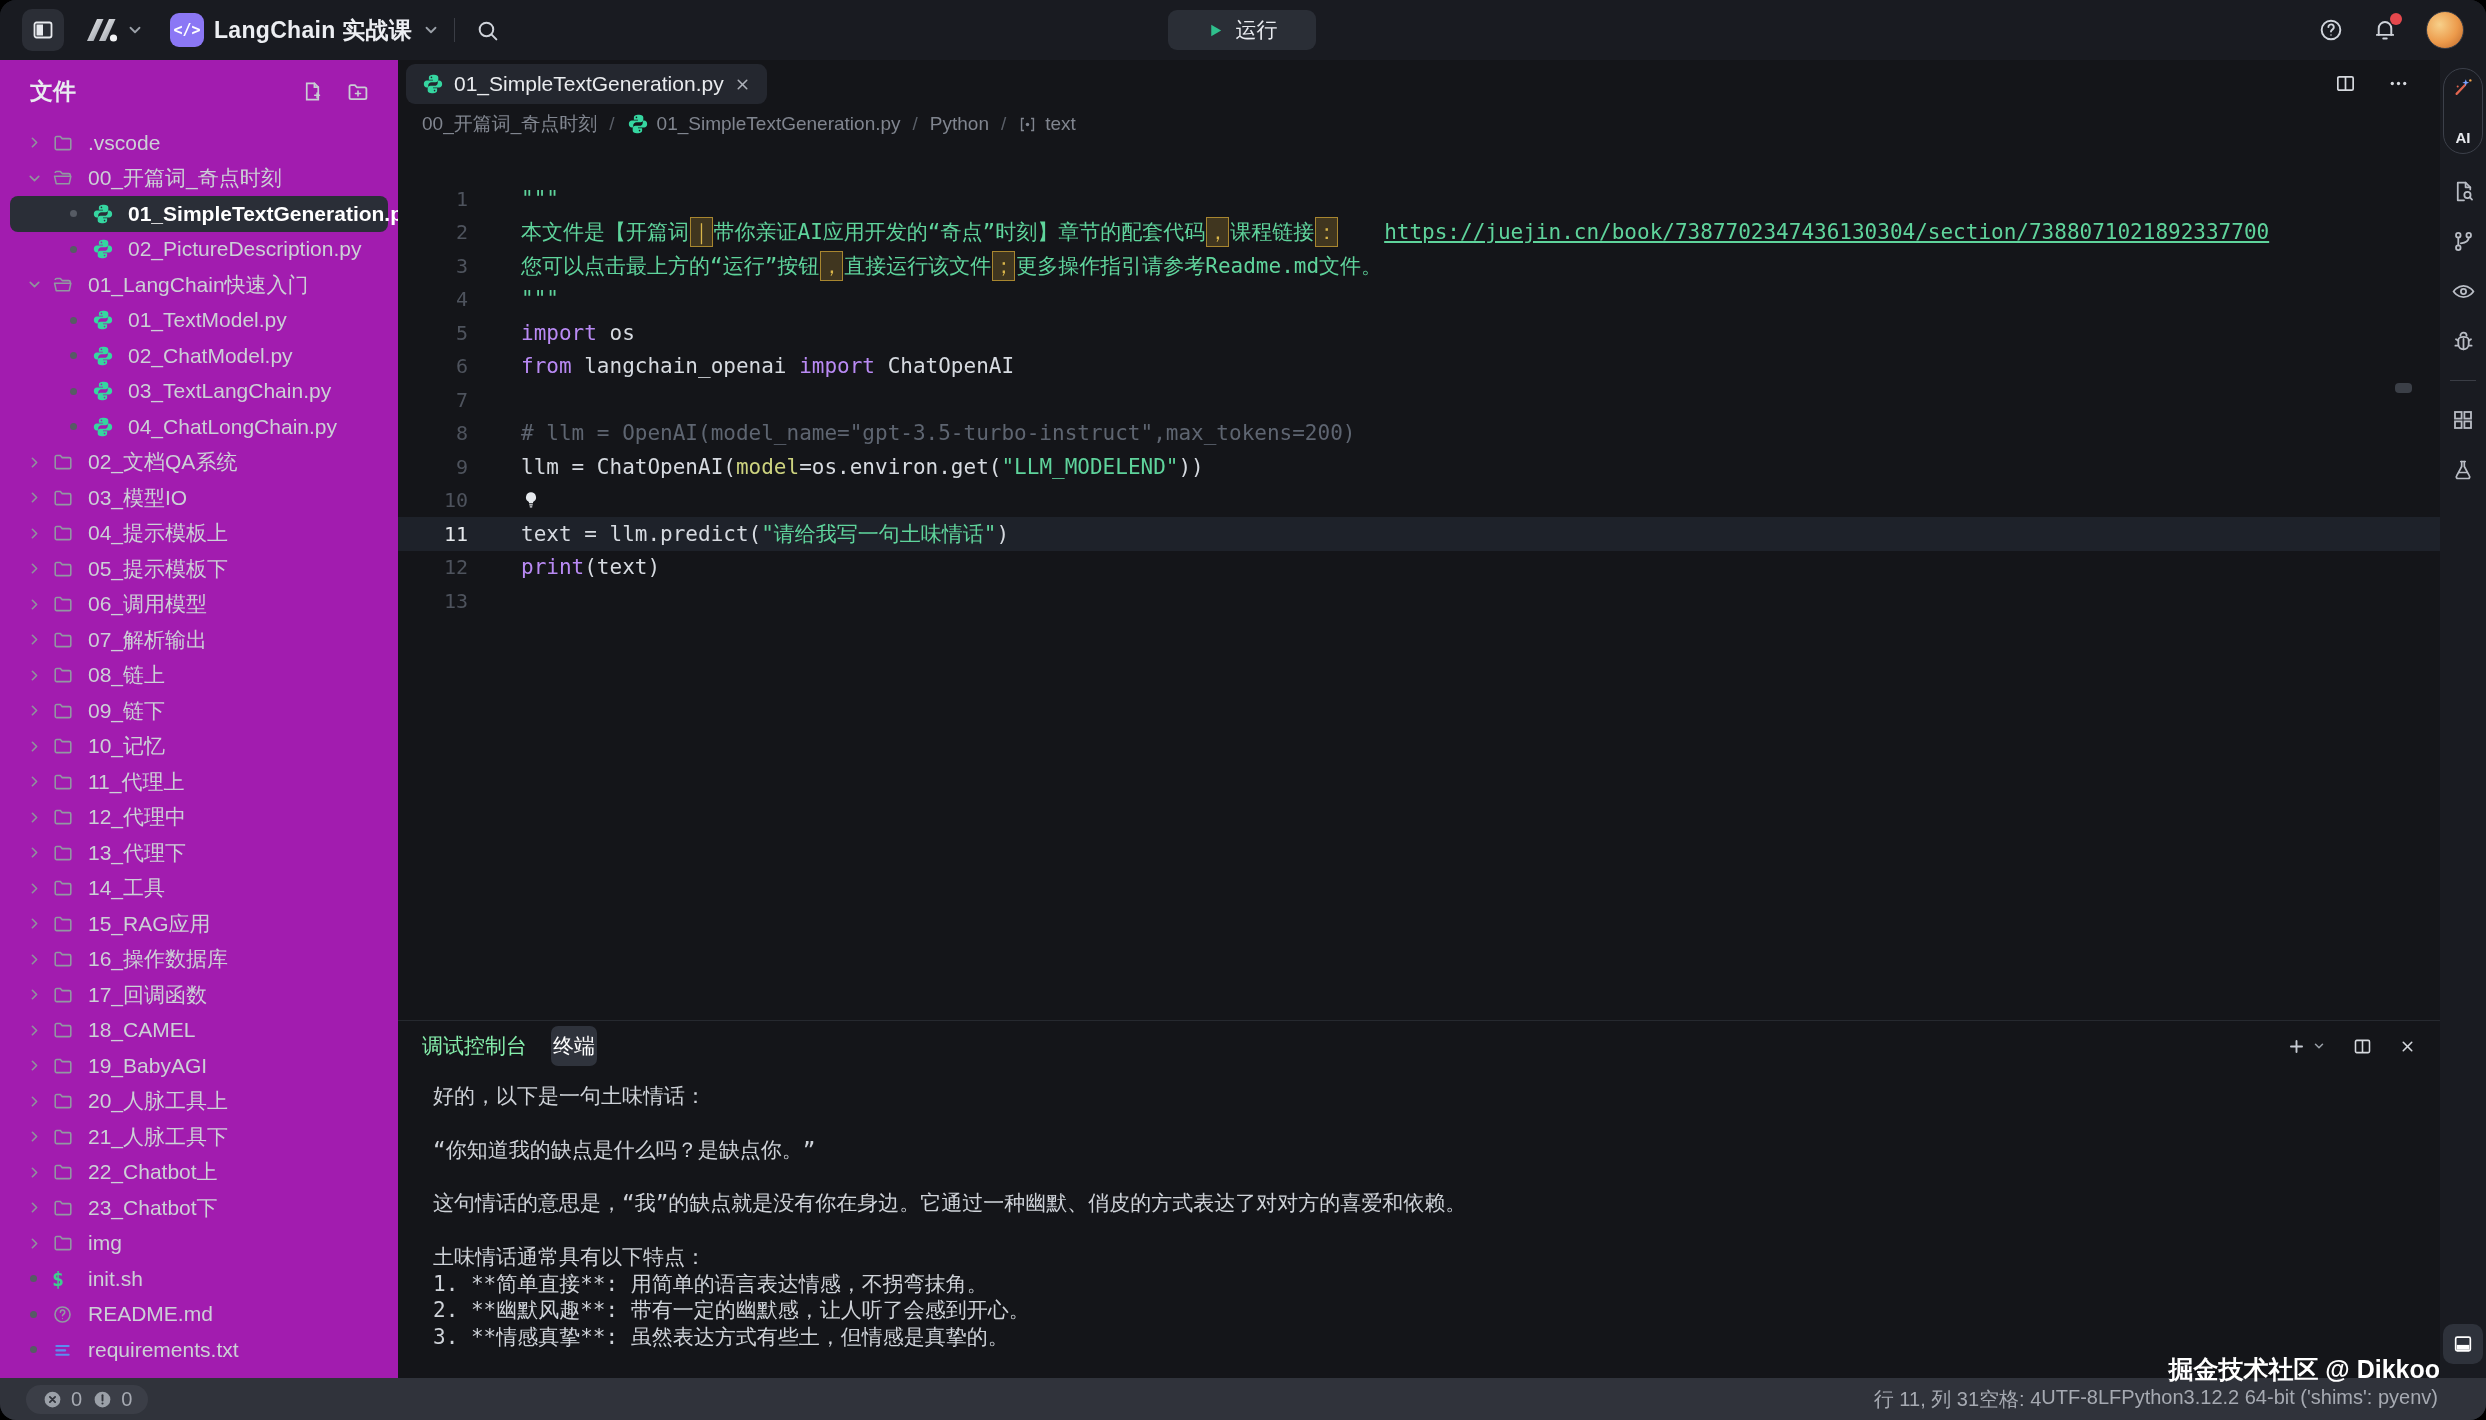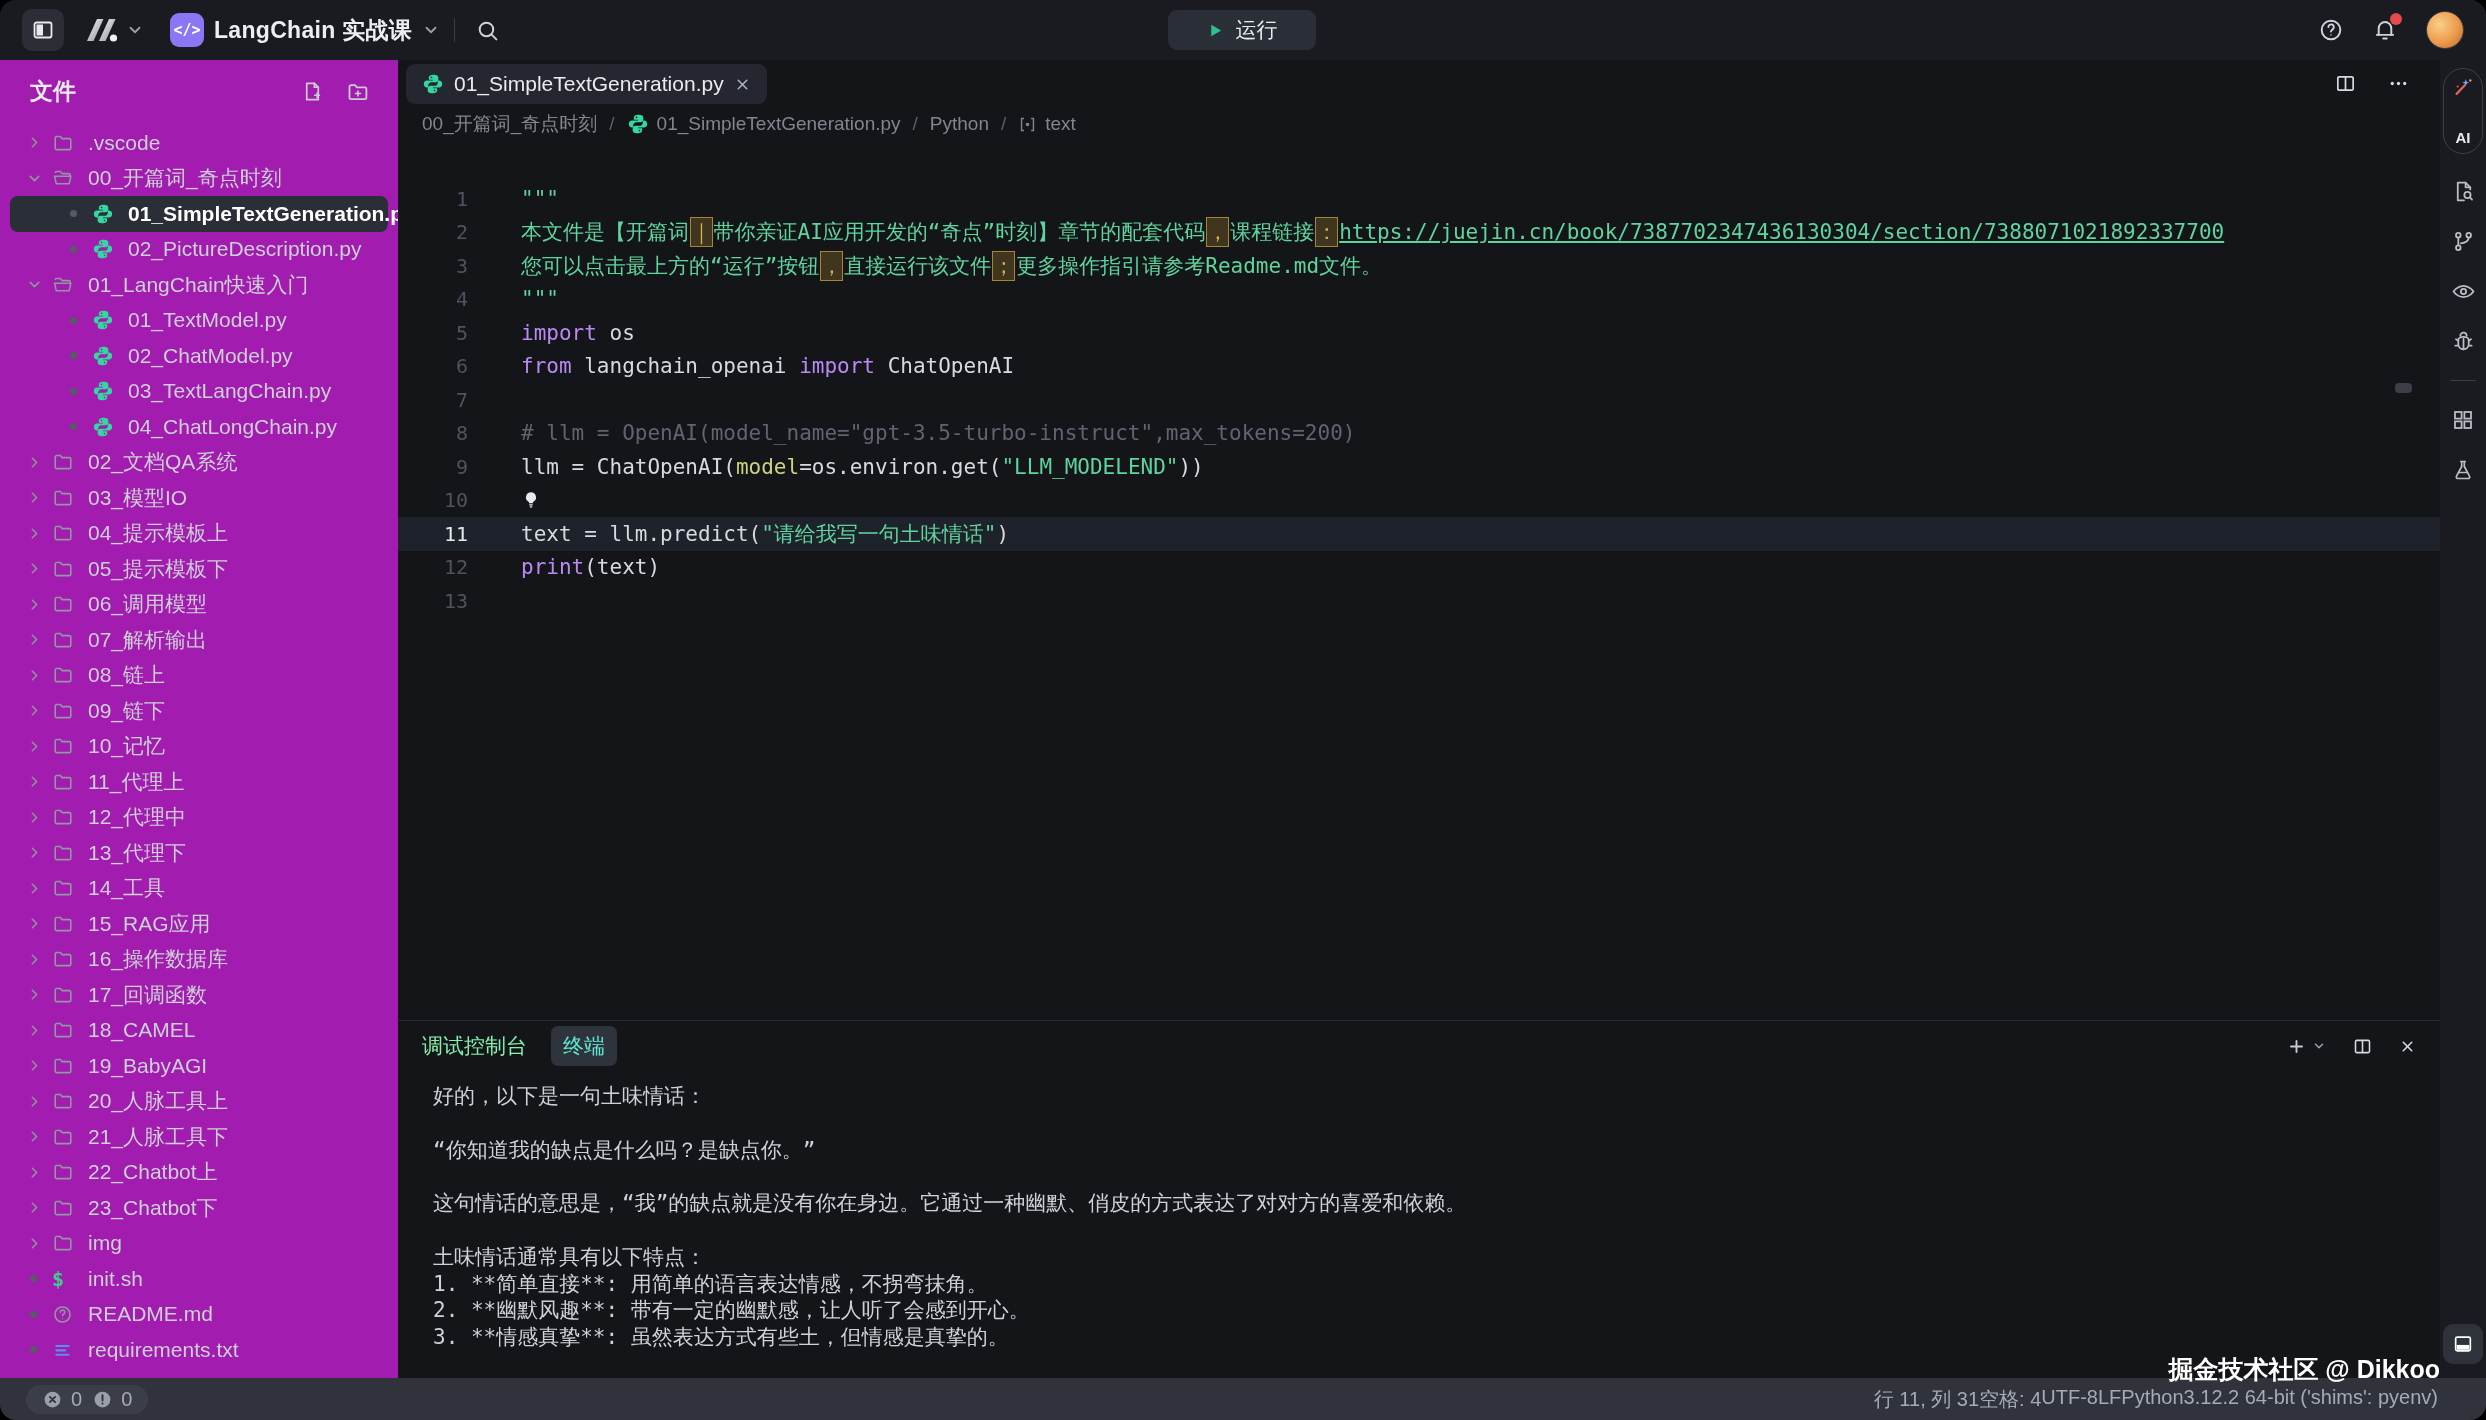--- a/index.html
+++ b/index.html
@@ -56,30 +56,30 @@
   .cline { height:33.5px; display:flex; align-items:center; }
   .cline.current { background:#1e222a; }
   .gutter { width:70px; flex:none; text-align:right; color:#4e535d; font-size:20px; }
   .cline.current .gutter { color:#e6e9ed; }
   .ctext { padding-left:53px; white-space:pre; color:#d6dae0; display:flex; align-items:center; }
   .tk-plain { color:#d6dae0; }
   .tk-str { color:#5fd49c; }
   .tk-kw { color:#b98af4; }
   .tk-com { color:#5e6571; }
   .tk-param { color:#cdd37f; }
-  .tk-url { color:#5fd49c; text-decoration:underline; }
+  .tk-url { color:#5fd49c; text-decoration:underline;padding-left:45px; }
   .tk-box { color:#d9b64a; border:1px solid #a8862f; background:rgba(168,134,47,.30); margin:0 1px; }
   .bulb { display:flex; align-items:center; cursor:pointer; }
   .scroll-thumb { position:absolute; right:28px; top:241px; width:17px; height:10px; background:#3b3f47; border-radius:4px; }
 
   
   .panel { height:358px; flex:none; border-top:1px solid #26292f; display:flex; flex-direction:column; }
   .panel-head { height:50px; flex:none; display:flex; align-items:center; padding:0 24px; }
   .ptab { font-size:21px; color:#86efac; cursor:pointer; }
-  .ptab.active { background:#2f333c; color:#5eead4; border-radius:7px; padding:6px 12px; margin-left:24px; }
+  .ptab.active { background:#2f333c; color:#ffffff; border-radius:7px; padding:6px 2px; margin-left:24px; }
   .panel-icons { margin-left:auto; display:flex; align-items:center; gap:26px; color:#c6cad2; }
   .plus-group { display:flex; align-items:center; gap:6px; }
   .panel-body { flex:1; padding:12px 30px 0 35px; font-family:"DejaVu Sans Mono",monospace; font-size:21px; line-height:26.8px; color:#ced2d8; overflow:hidden; }
   .tline { height:26.8px; white-space:pre; }
 
   
   .activity { width:46px; flex:none; background:#191b21; display:flex; flex-direction:column; align-items:center; padding-top:8px; }
   .ai-pill { width:40px; height:86px; border:1.5px solid #3c404a; border-radius:20px; display:flex; flex-direction:column; align-items:center; justify-content:center; gap:3px; cursor:pointer; }
   .ai-label { color:#e8eaee; font-size:15px; font-weight:700;margin-top:28px; }
   .act-btn { height:50px; display:flex; align-items:center; justify-content:center; color:#b9bdc5; cursor:pointer; }

